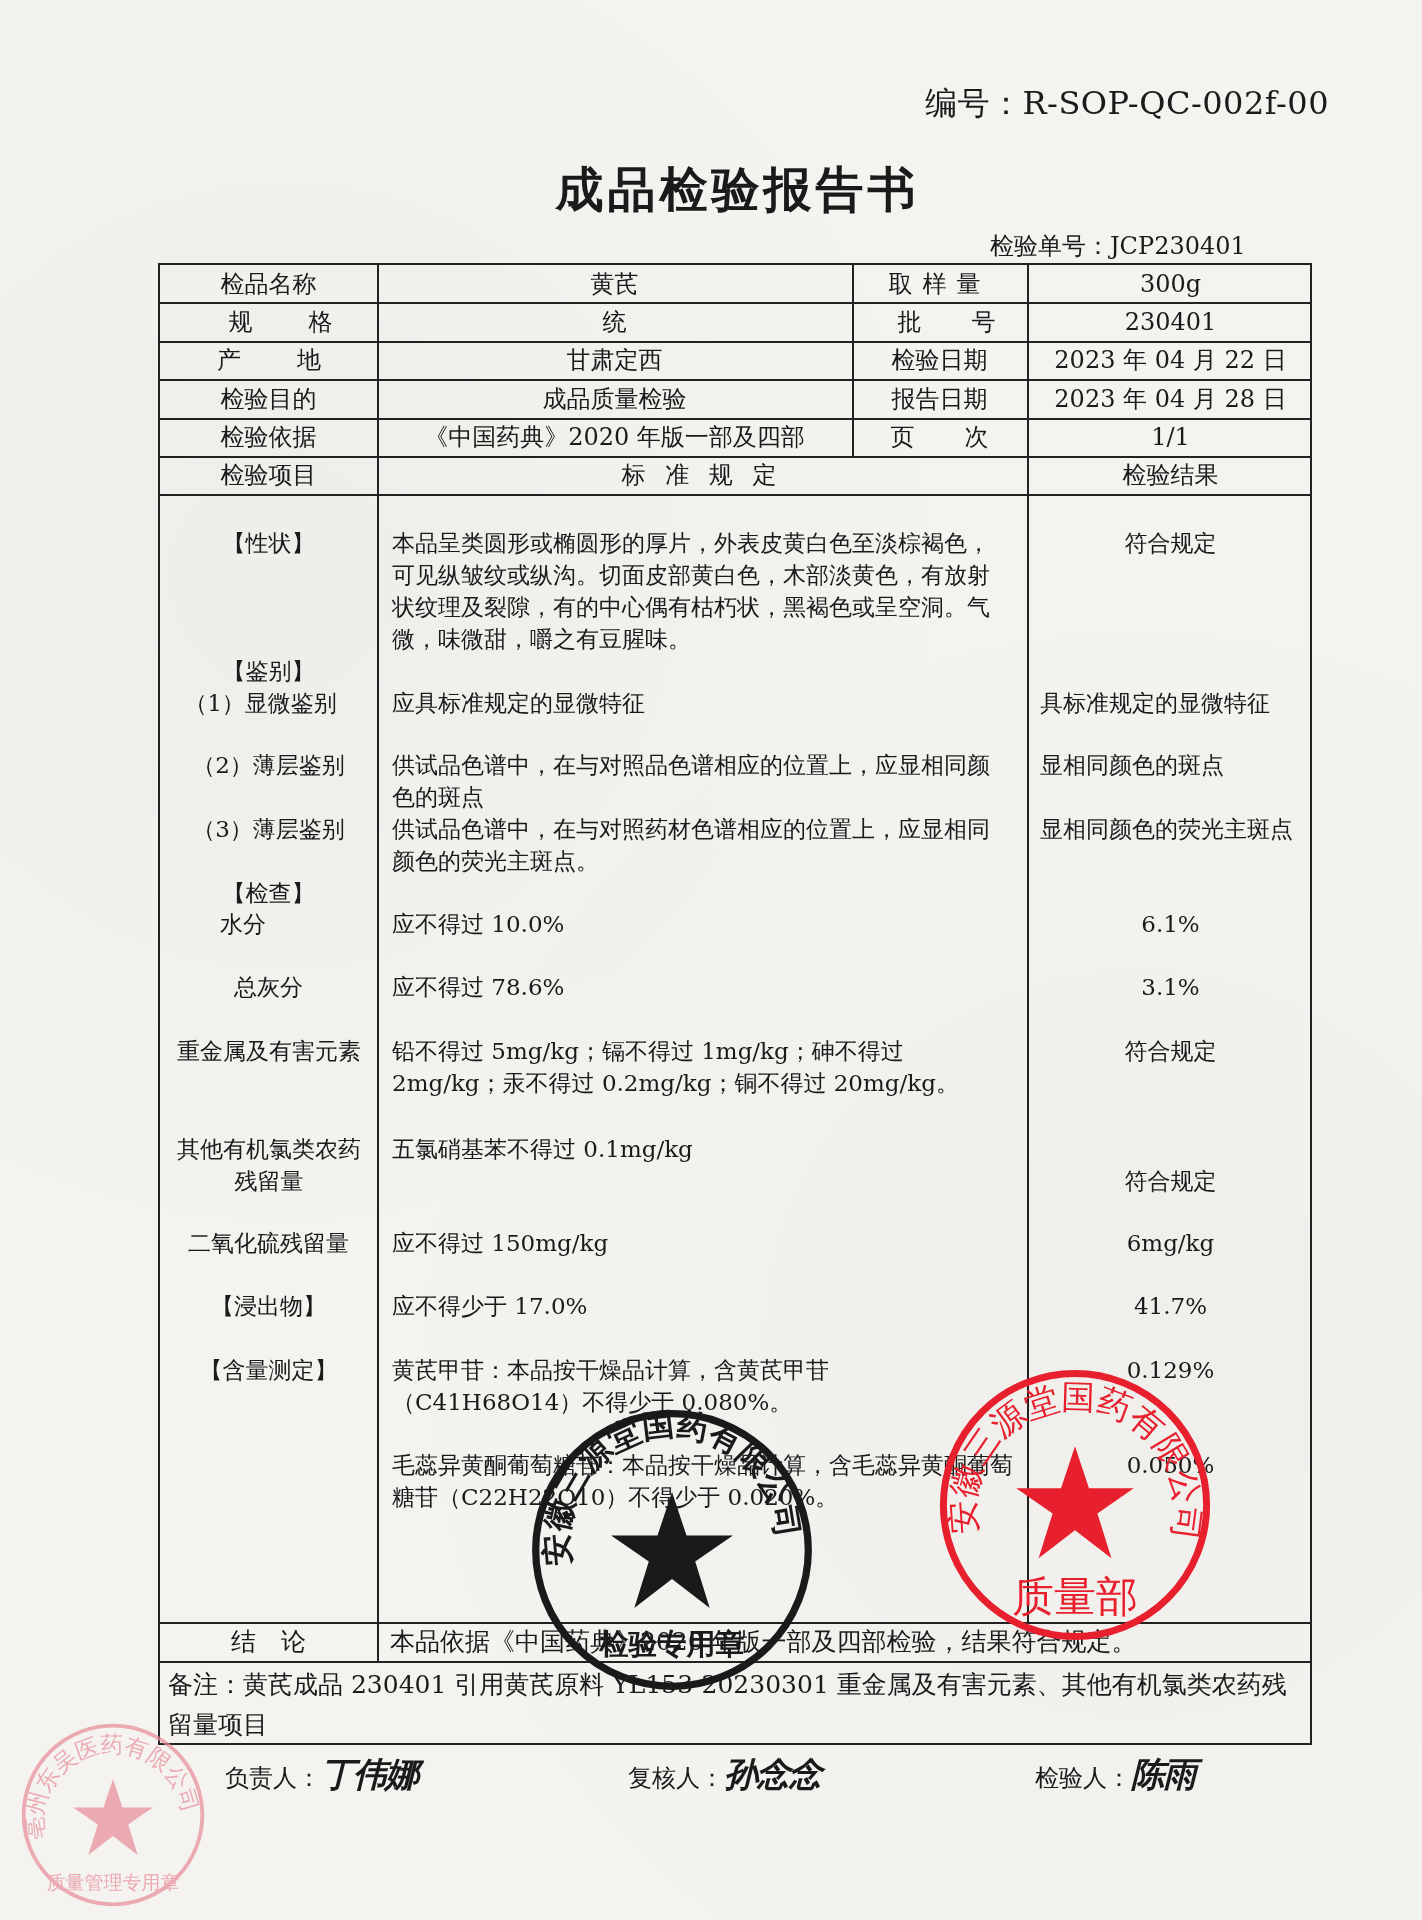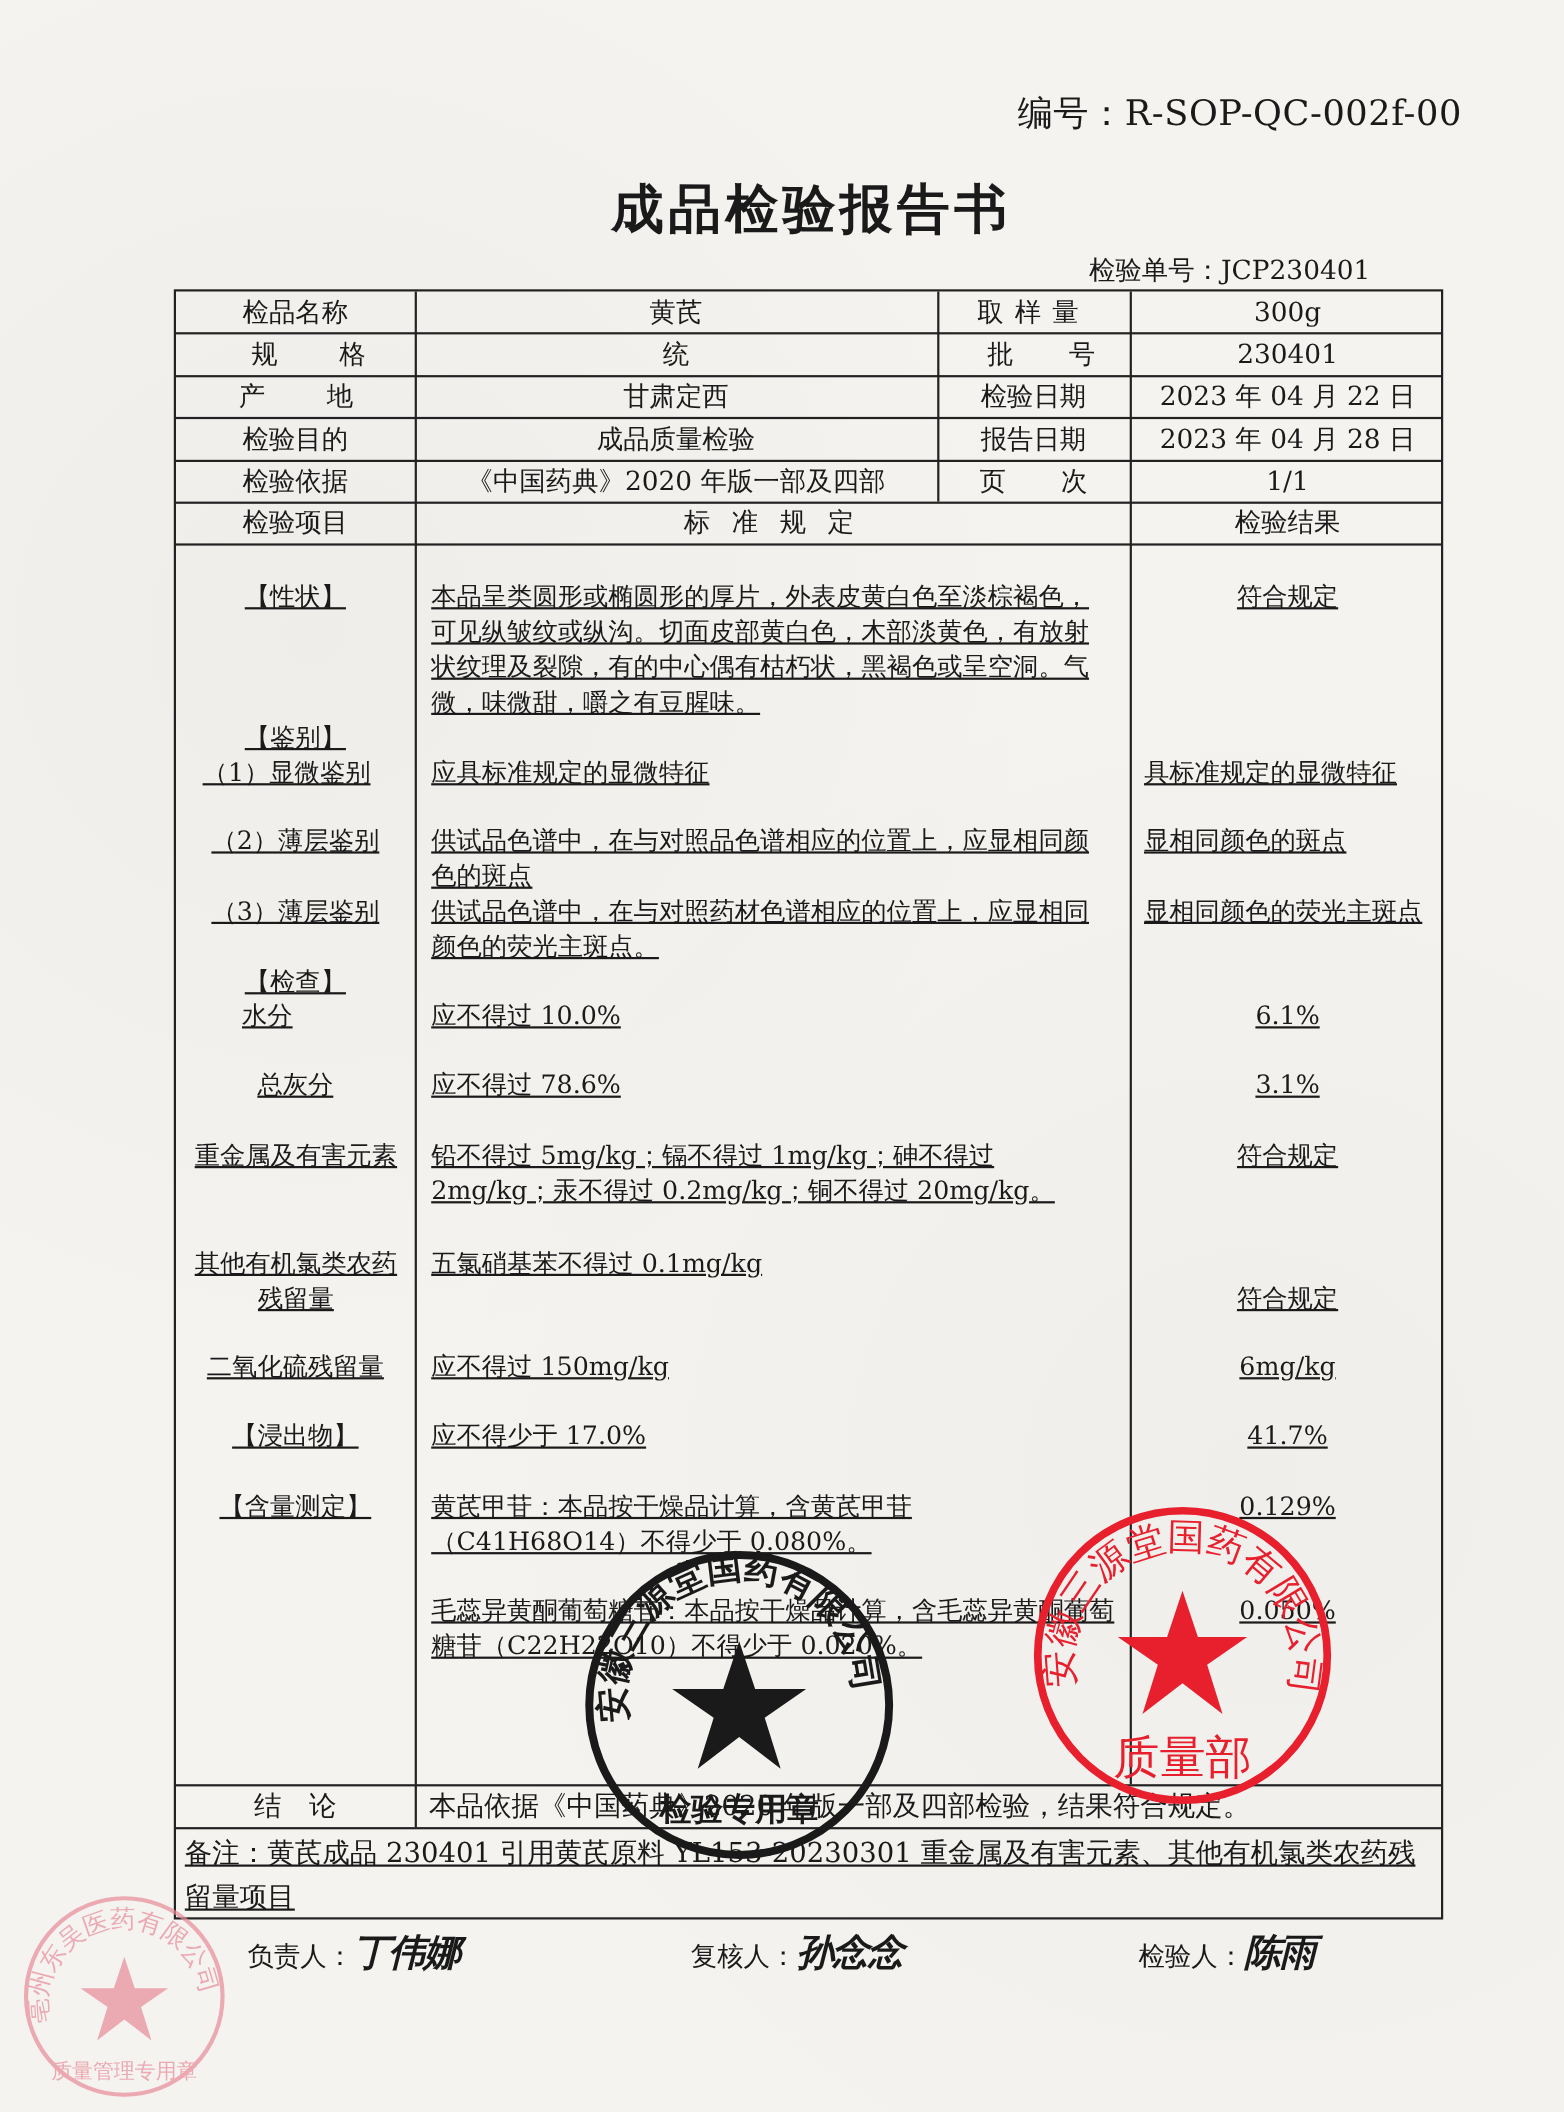--- a/index.html
+++ b/index.html
@@ -22,21 +22,21 @@
   .table {
     position:absolute; left:158px; top:263px; width:1154px; height:1482px;
     border:2px solid #222; box-sizing:border-box;
   }
   .hline { position:absolute; left:0; right:0; height:0; border-top:2px solid #222; }
   .vline { position:absolute; top:0; width:0; border-left:2px solid #222; }
   .cell {
     position:absolute; display:flex; align-items:center; justify-content:center;
     font-size:24px; box-sizing:border-box; white-space:nowrap;
   }
-  .body-text { position:absolute; font-size:23px; line-height:32px;text-decoration:underline; }
+  .body-text { position:absolute; font-size:23px; line-height:32px; }
   .left-item { text-align:center; }
   .res { text-align:center; }
 
   .sign-row { position:absolute; top:1752px; font-size:24px; }
   .signature { font-family:"DejaVu Sans", sans-serif; font-style:italic; font-weight:bold; font-size:34px; letter-spacing:-2px; }
 
   .stamp { position:absolute; border-radius:50%; box-sizing:border-box; }
   .stamp svg { width:100%; height:100%; }
 </style>
 </head>

